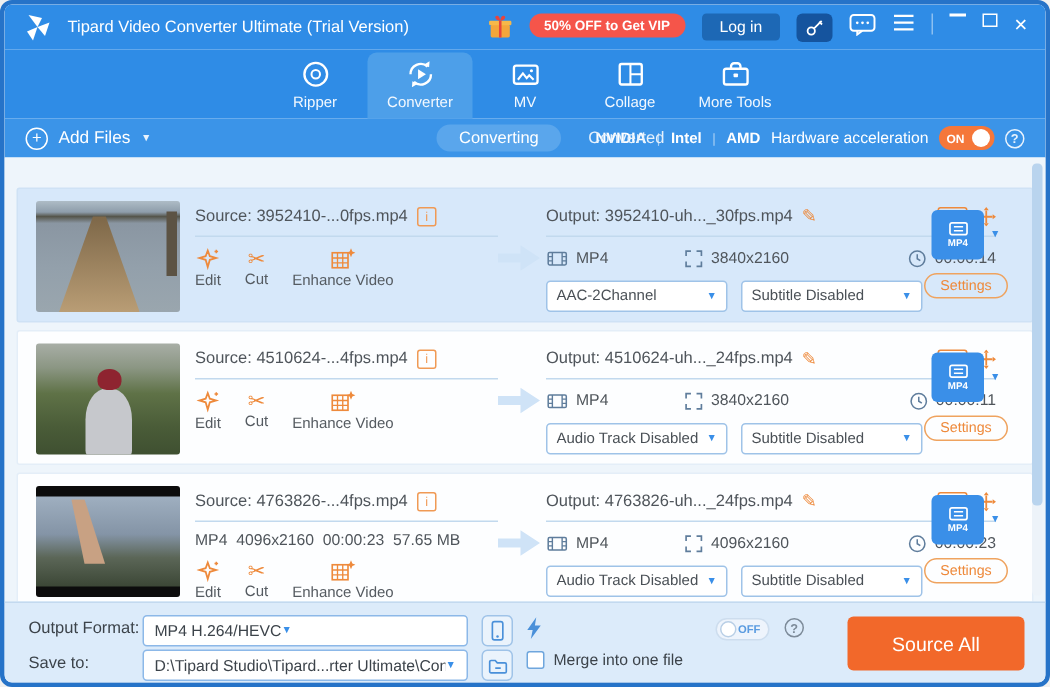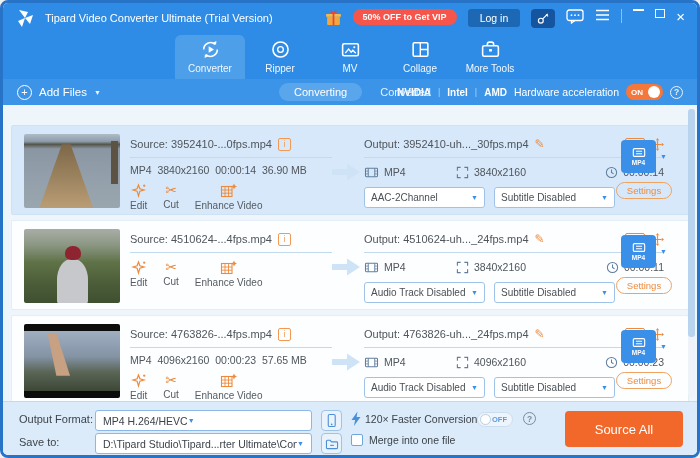--- a/index.html
+++ b/index.html
@@ -29,21 +29,21 @@
   .nav-tab .lbl { font-size:10px; color:#f2f8fe; }
 
   
   .subbar { height:26px; background:#3b94e8; position:relative; display:flex; align-items:center; padding:0 14px; flex:0 0 auto; }
   .addfiles { display:flex; align-items:center; gap:7px; color:#fff; cursor:pointer; }
   .plus-circle { width:15px; height:15px; border:1.4px solid #fff; border-radius:50%; display:flex; align-items:center; justify-content:center;
                  font-size:11px; line-height:1; color:#fff; }
   .addfiles .lbl { font-size:11.5px; }
   .caret { font-size:7px; color:#3a8fe8; line-height:1; }
   .caret.white { color:#e9f3fd; }
-  .mode-tabs { position:absolute; left:276px; display:flex; align-items:center; gap:18px; }
+  .mode-tabs { position:absolute; left:288px; display:flex; align-items:center; gap:18px; }
   .pill-active { background:#5aa6ec; color:#fff; font-size:11px; padding:3px 15px; border-radius:11px; cursor:pointer; }
   .pill-plain { color:#e6f1fc; font-size:11px; cursor:pointer; }
   .hw-cluster { margin-left:auto; display:flex; align-items:center; gap:7px; color:#fff; }
   .brand { font-size:10px; font-weight:bold; }
   .brand-sep { color:rgba(255,255,255,.55); font-size:9px; }
   .hw-lbl { font-size:10.5px; }
   .hw-toggle { width:37px; height:16px; border-radius:8px; background:#f5773a; display:flex; align-items:center;
                justify-content:space-between; padding:0 3px; cursor:pointer; }
   .hw-toggle .t-lbl { font-size:8px; font-weight:bold; color:#fff; padding-left:2px; }
   .knob { width:12px; height:12px; background:#fff; border-radius:50%; }
@@ -169,35 +169,35 @@
           <span class="min-glyph"></span>
         </span>
       <span class="icon-btn">
           <span class="max-glyph"></span>
         </span>
       <span class="icon-btn close-glyph">×</span>
     </div>
   </div>
 
   <div class="navbar">
+    <div class="nav-tab">
+      <svg width="21" height="21" viewBox="0 0 20 20">
+        <circle cx="10" cy="10" r="7.2" fill="none" stroke="#fff" stroke-width="1.5"></circle>
+        <circle cx="10" cy="10" r="2.7" fill="none" stroke="#fff" stroke-width="1.3"></circle>
+      </svg>
+      <span class="lbl">Ripper</span>
+    </div>
     <div class="nav-tab active">
       <svg width="21" height="21" viewBox="0 0 20 20">
         <path d="M3.5 10a6.5 6.5 0 0 1 10.8-4.9M16.5 10a6.5 6.5 0 0 1-10.8 4.9" fill="none" stroke="#fff" stroke-width="1.5"></path>
         <path d="M15.6 1.8l-.3 3.7-3.4-1.6z" fill="#fff"></path>
           <path d="M4.4 18.2l.3-3.7 3.4 1.6z" fill="#fff"></path>
         <path d="M8.3 6.9l5 3.1-5 3.1z" fill="#fff"></path>
       </svg>
       <span class="lbl">Converter</span>
-    </div>
-    <div class="nav-tab">
-      <svg width="21" height="21" viewBox="0 0 20 20">
-        <circle cx="10" cy="10" r="7.2" fill="none" stroke="#fff" stroke-width="1.5"></circle>
-        <circle cx="10" cy="10" r="2.7" fill="none" stroke="#fff" stroke-width="1.3"></circle>
-      </svg>
-      <span class="lbl">Ripper</span>
     </div>
     <div class="nav-tab">
       <svg width="21" height="21" viewBox="0 0 20 20">
         <rect x="2.5" y="4.5" width="15" height="11.5" rx="1.5" fill="none" stroke="#fff" stroke-width="1.5"></rect>
         <path d="M5 13.5l3.2-4 2.4 3 1.6-1.8 2.8 2.8" fill="none" stroke="#fff" stroke-width="1.3"></path>
         <circle cx="13.6" cy="7.8" r="1" fill="#fff"></circle>
       </svg>
       <span class="lbl">MV</span>
     </div>
     <div class="nav-tab">
@@ -244,21 +244,20 @@
 
   <div class="content">
   <div class="file-row selected">
     <div class="thumb thumb-pier"></div>
     <div class="src-col">
       <div class="file-line">
         <span>Source: 3952410-...0fps.mp4</span>
         <span class="info-badge">i</span>
       </div>
       <div class="divider"></div>
-      <div class="meta">MP4  3840x2160  00:00:14  36.90 MB</div>
       <div class="actions">
         <div class="action">
           <svg width="16" height="15" viewBox="0 0 16 15">
             <path d="M7.5 2l1.4 3.8L13 7l-4.1 1.2L7.5 13 6.1 8.2 2 7l4.1-1.2z" fill="none" stroke="#ee8a3c" stroke-width="1.2"></path>
             <path d="M13.2 1.5v2.4M12 2.7h2.4" stroke="#ee8a3c" stroke-width="1"></path>
           </svg>
           <span class="a-lbl">Edit</span>
         </div>
         <div class="action">
           <span class="glyph-cut">✂</span>
@@ -547,21 +546,20 @@
     </span>
     <span class="tool-btn" style="left:318px;top:31px;">
       <svg width="14" height="12" viewBox="0 0 15 13">
         <path d="M1.5 3.5a1 1 0 0 1 1-1h3l1.5 1.7h5.5a1 1 0 0 1 1 1v5.3a1 1 0 0 1-1 1h-10a1 1 0 0 1-1-1z" fill="none" stroke="#4a90d9" stroke-width="1.2"></path>
         <path d="M5.5 8h4" stroke="#4a90d9" stroke-width="1.2"></path>
       </svg>
     </span>
     <svg style="position:absolute;left:347px;top:9px;" width="12" height="16" viewBox="0 0 12 16">
       <path d="M7.5 0.5L1.5 9h3.6l-1.2 6L10.5 6H6.6z" fill="#4a90d9"></path>
     </svg>
-    <span class="faster">120× Faster Conversion</span>
     <span class="off-toggle">
       <span class="knob"></span>
       <span class="t-lbl">OFF</span>
     </span>
     <span class="f-help">?</span>
     <span class="checkbox"></span>
     <span class="merge-lbl">Merge into one file</span>
     <div class="convert-btn">Source All</div>
   </div>
 </div>

